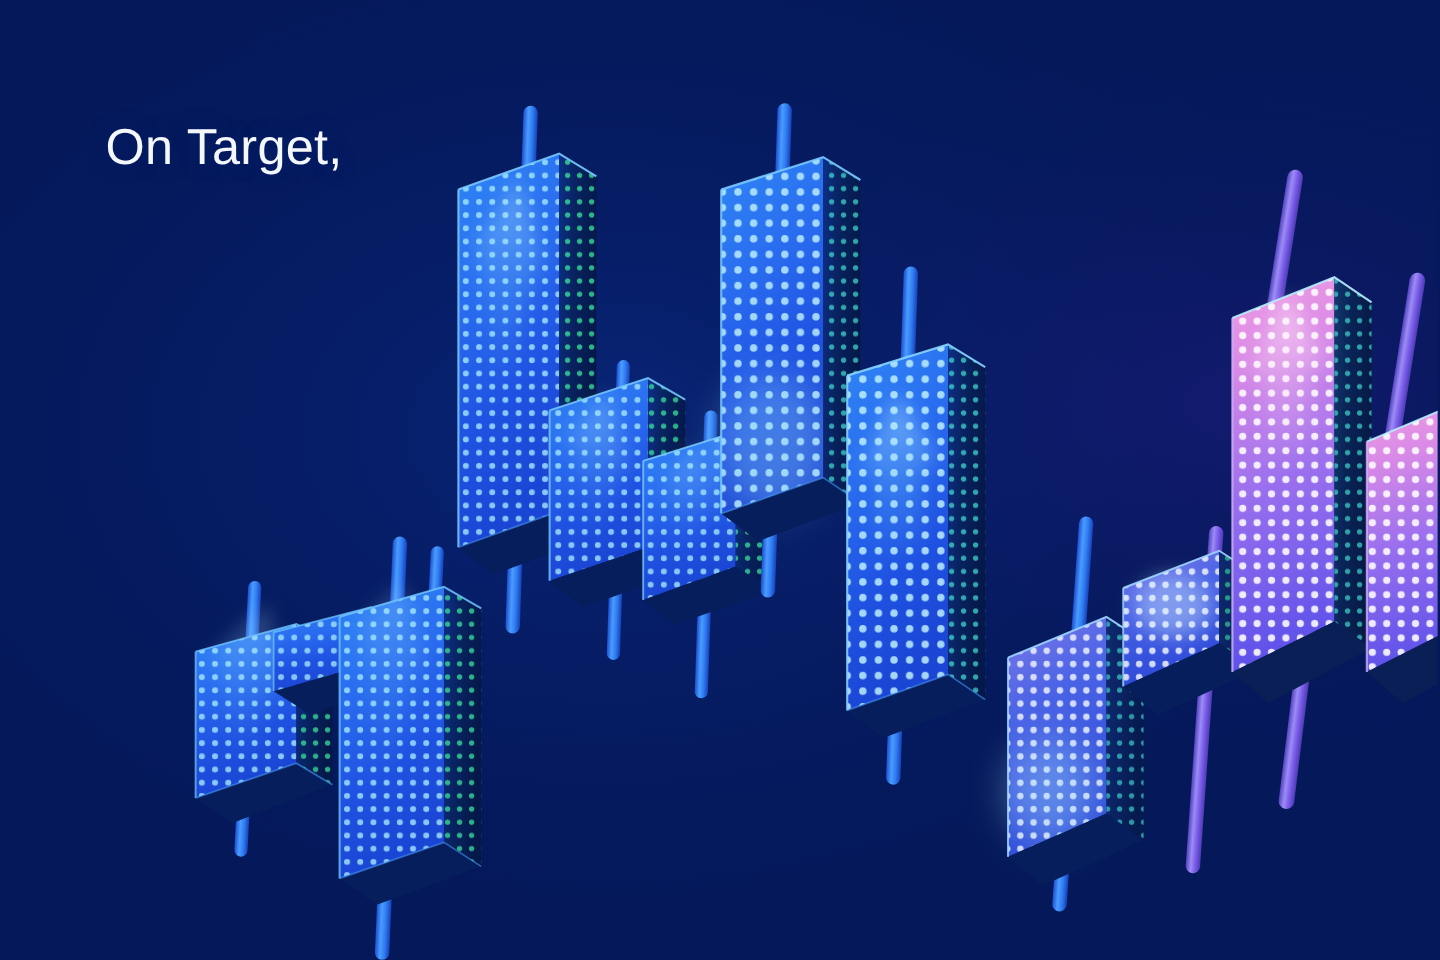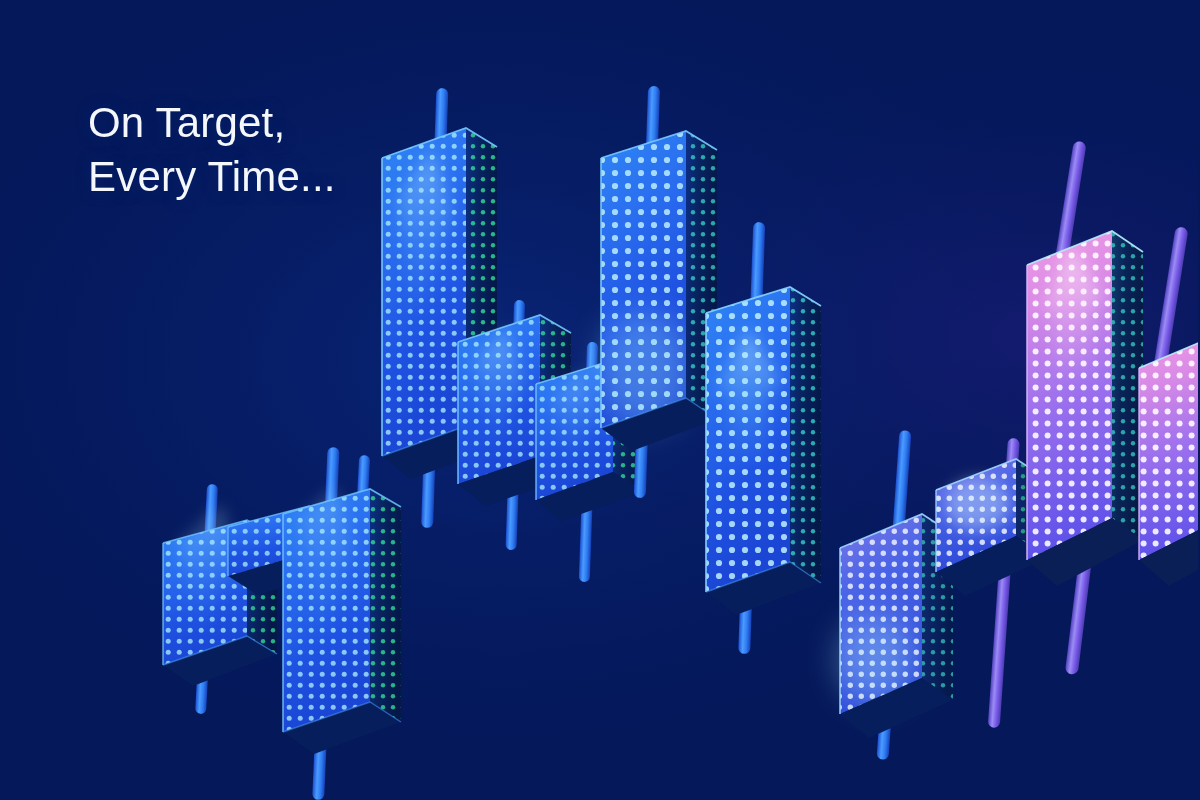--- a/index.html
+++ b/index.html
@@ -368,16 +368,15 @@
         <polygon points="1139,560 1222,518 1253,540 1169,586" fill="#0a1f55"></polygon>
         <polyline points="1139,368 1222,333" fill="none" stroke="#b8f0ff" stroke-width="1.7" opacity="0.88"></polyline>
         <line x1="1139" y1="368" x2="1139" y2="560" stroke="#d7b6ff" stroke-width="1.7" opacity="0.78"></line>
       </g>
     </g>
 
   </svg>
 
   <div id="headline" style="color: rgb(244, 247, 251); font-size: 42px;">
     <span class="hl-line">On Target,</span>
-    <span class="hl-line">Every Time...</span>
   </div>
 
 </div>
 
 </body></html>

